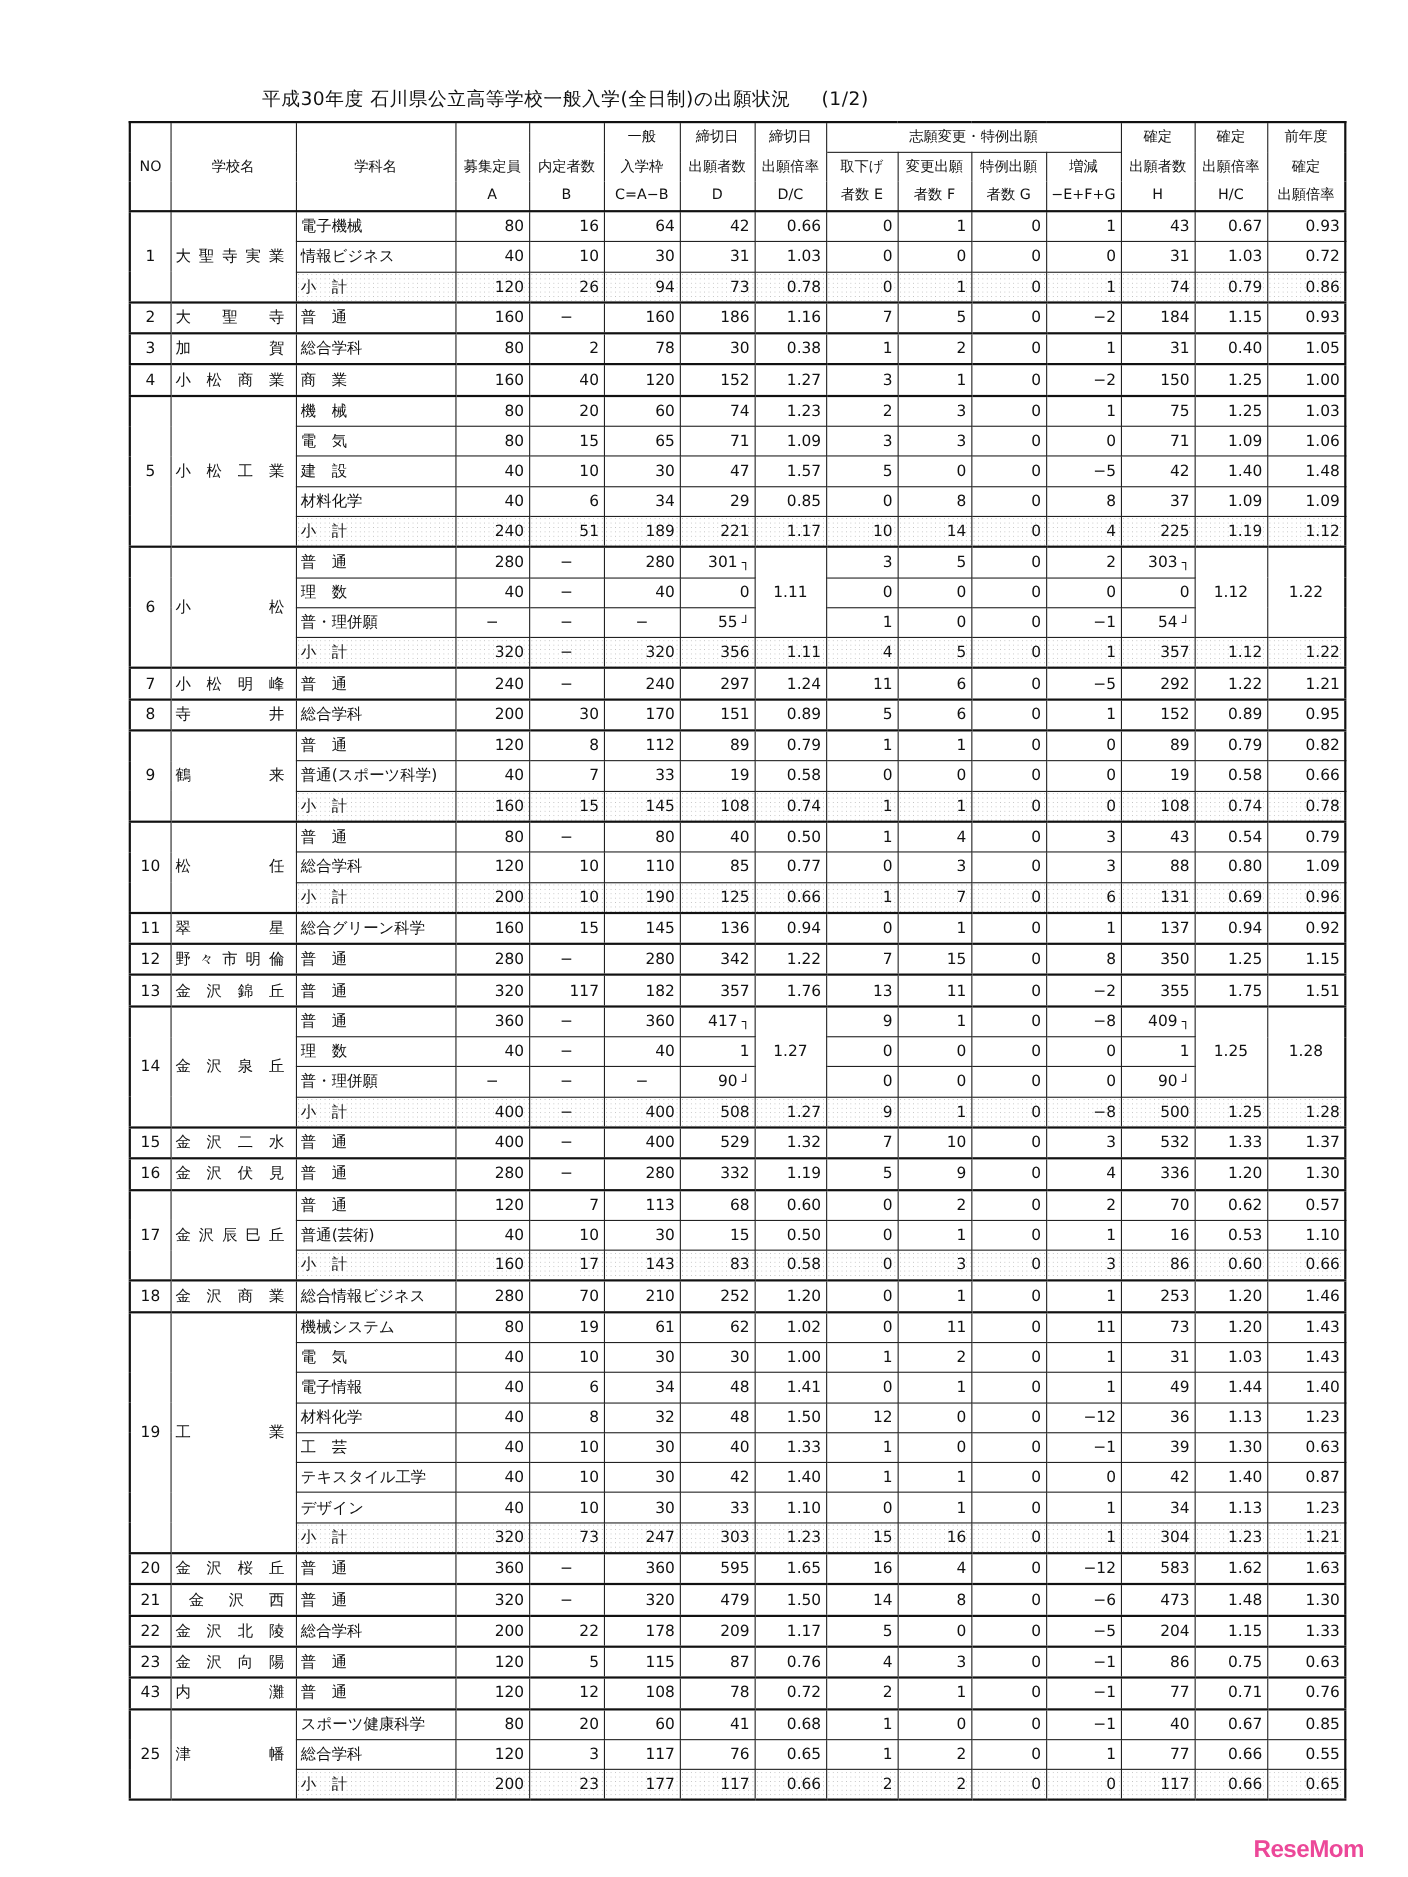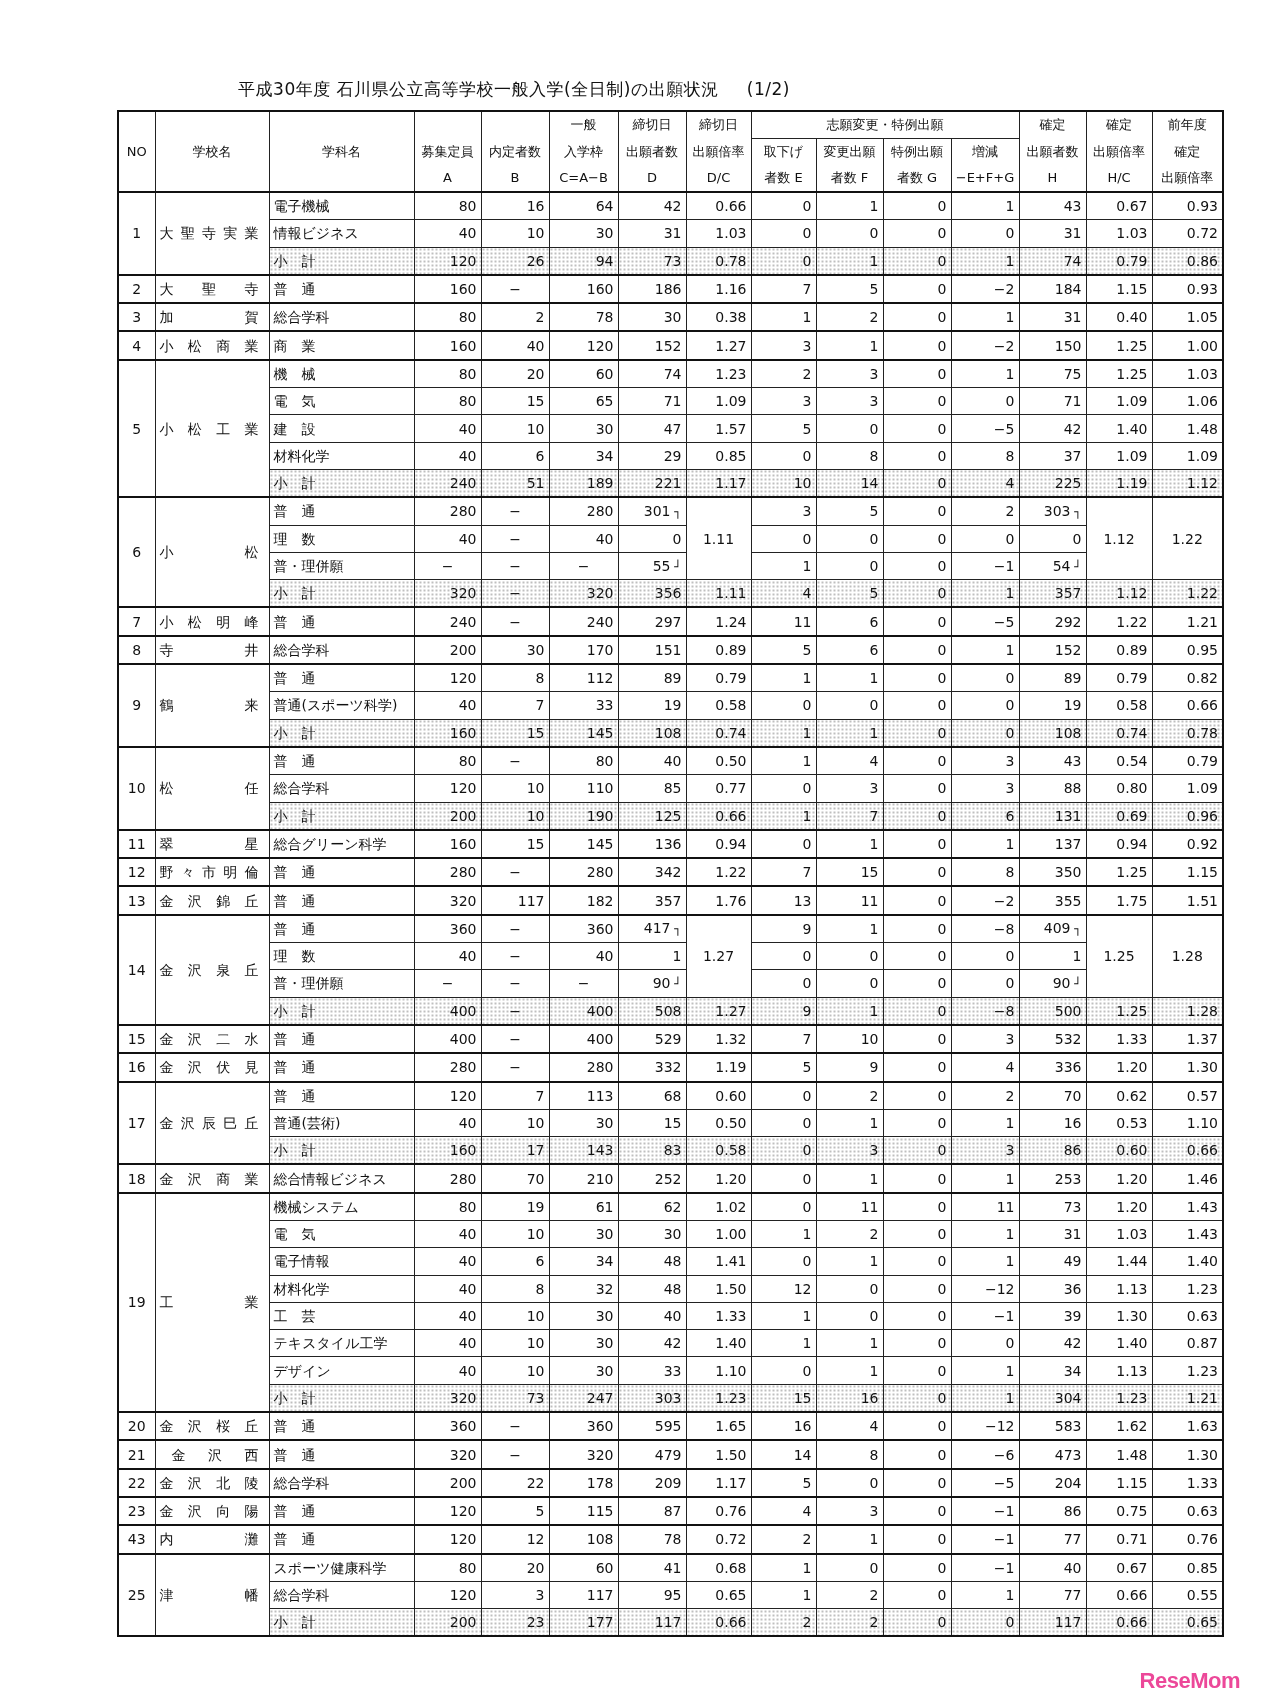--- a/index.html
+++ b/index.html
@@ -881,21 +881,21 @@
         <td class="num">−1</td>
         <td class="num">40</td>
         <td class="num">0.67</td>
         <td class="num">0.85</td>
       </tr>
       <tr>
         <td class="dept">総合学科</td>
         <td class="num">120</td>
         <td class="num">3</td>
         <td class="num">117</td>
-        <td class="num">95</td>
+        <td class="num">76</td>
         <td class="num">0.65</td>
         <td class="num">1</td>
         <td class="num">2</td>
         <td class="num">0</td>
         <td class="num">1</td>
         <td class="num">77</td>
         <td class="num">0.66</td>
         <td class="num">0.55</td>
       </tr>
       <tr class="sub school-end">

